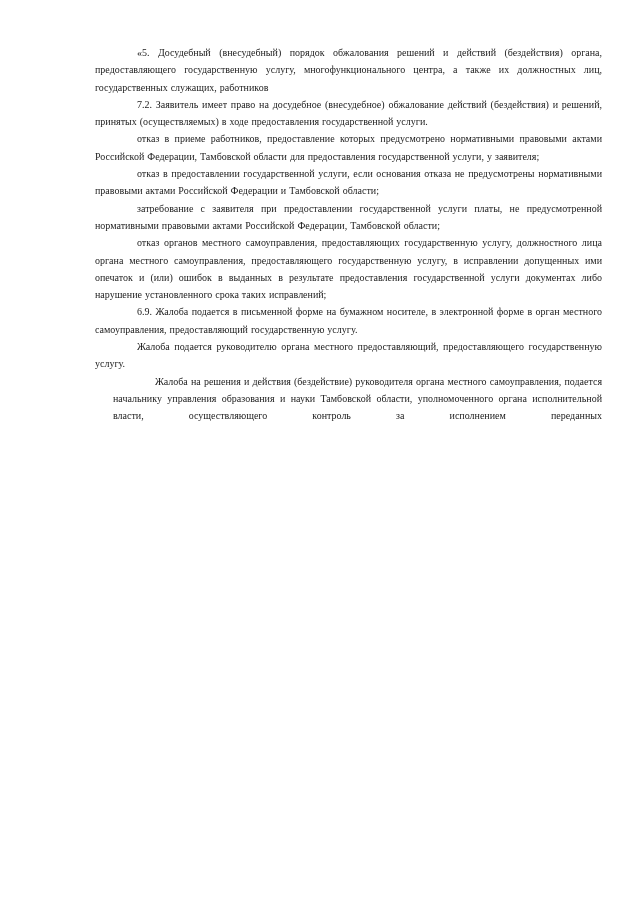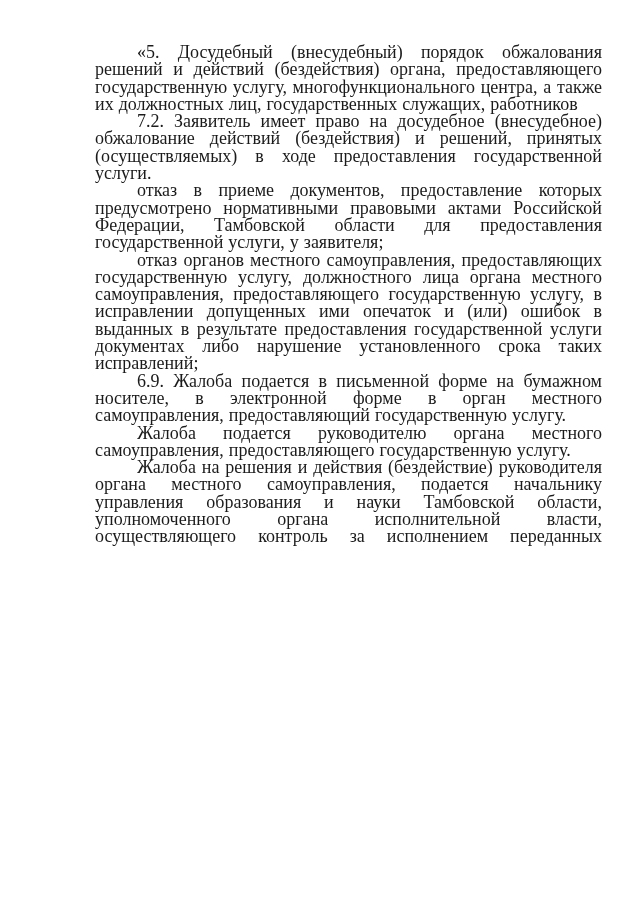--- a/index.html
+++ b/index.html
@@ -12,41 +12,44 @@
     height: 905px;
     overflow: hidden;
   }
   .page {
     box-sizing: border-box;
     width: 640px;
     height: 905px;
     padding: 44px 38px 0 95px;
     background: #ffffff;
     font-family: "Liberation Serif", "DejaVu Serif", serif;
-    font-size: 18px;
+    font-size: 10px;
     line-height: 17.3px;
     color: #1b1b1b;
     -webkit-font-smoothing: antialiased;
   }
   .page p {
     margin: 0;
     padding: 0;
     text-indent: 42px;
     text-align: justify;
     word-spacing: 0.5px;
   }
   
   .page p.cutoff {
     text-align-last: justify;
+    margin-left: 18px;
   }
 </style>
 </head>
 <body>
 
 <div class="page">
   <p>«5. Досудебный (внесудебный) порядок обжалования решений и действий (бездействия) органа, предоставляющего государственную услугу, многофункционального центра, а также их должностных лиц, государственных служащих, работников</p>
   <p>7.2. Заявитель имеет право на досудебное (внесудебное) обжалование действий (бездействия) и решений, принятых (осуществляемых) в ходе предоставления государственной услуги.</p>
-  <p>отказ в приеме документов, предоставление которых предусмотрено нормативными правовыми актами Российской Федерации, Тамбовской области для предоставления государственной услуги, у заявителя;</p>
+  <p>отказ в приеме работников, предоставление которых предусмотрено нормативными правовыми актами Российской Федерации, Тамбовской области для предоставления государственной услуги, у заявителя;</p>
+  <p>отказ в предоставлении государственной услуги, если основания отказа не предусмотрены нормативными правовыми актами Российской Федерации и Тамбовской области;</p>
+  <p>затребование с заявителя при предоставлении государственной услуги платы, не предусмотренной нормативными правовыми актами Российской Федерации, Тамбовской области;</p>
   <p>отказ органов местного самоуправления, предоставляющих государственную услугу, должностного лица органа местного самоуправления, предоставляющего государственную услугу, в исправлении допущенных ими опечаток и (или) ошибок в выданных в результате предоставления государственной услуги документах либо нарушение установленного срока таких исправлений;</p>
   <p>6.9. Жалоба подается в письменной форме на бумажном носителе, в электронной форме в орган местного самоуправления, предоставляющий государственную услугу.</p>
-  <p>Жалоба подается руководителю органа местного самоуправления, предоставляющего государственную услугу.</p>
+  <p>Жалоба подается руководителю органа местного предоставляющий, предоставляющего государственную услугу.</p>
   <p class="cutoff">Жалоба на решения и действия (бездействие) руководителя органа местного самоуправления, подается начальнику управления образования и науки Тамбовской области, уполномоченного органа исполнительной власти, осуществляющего контроль за исполнением переданных</p>
 </div>
 
 </body></html>

